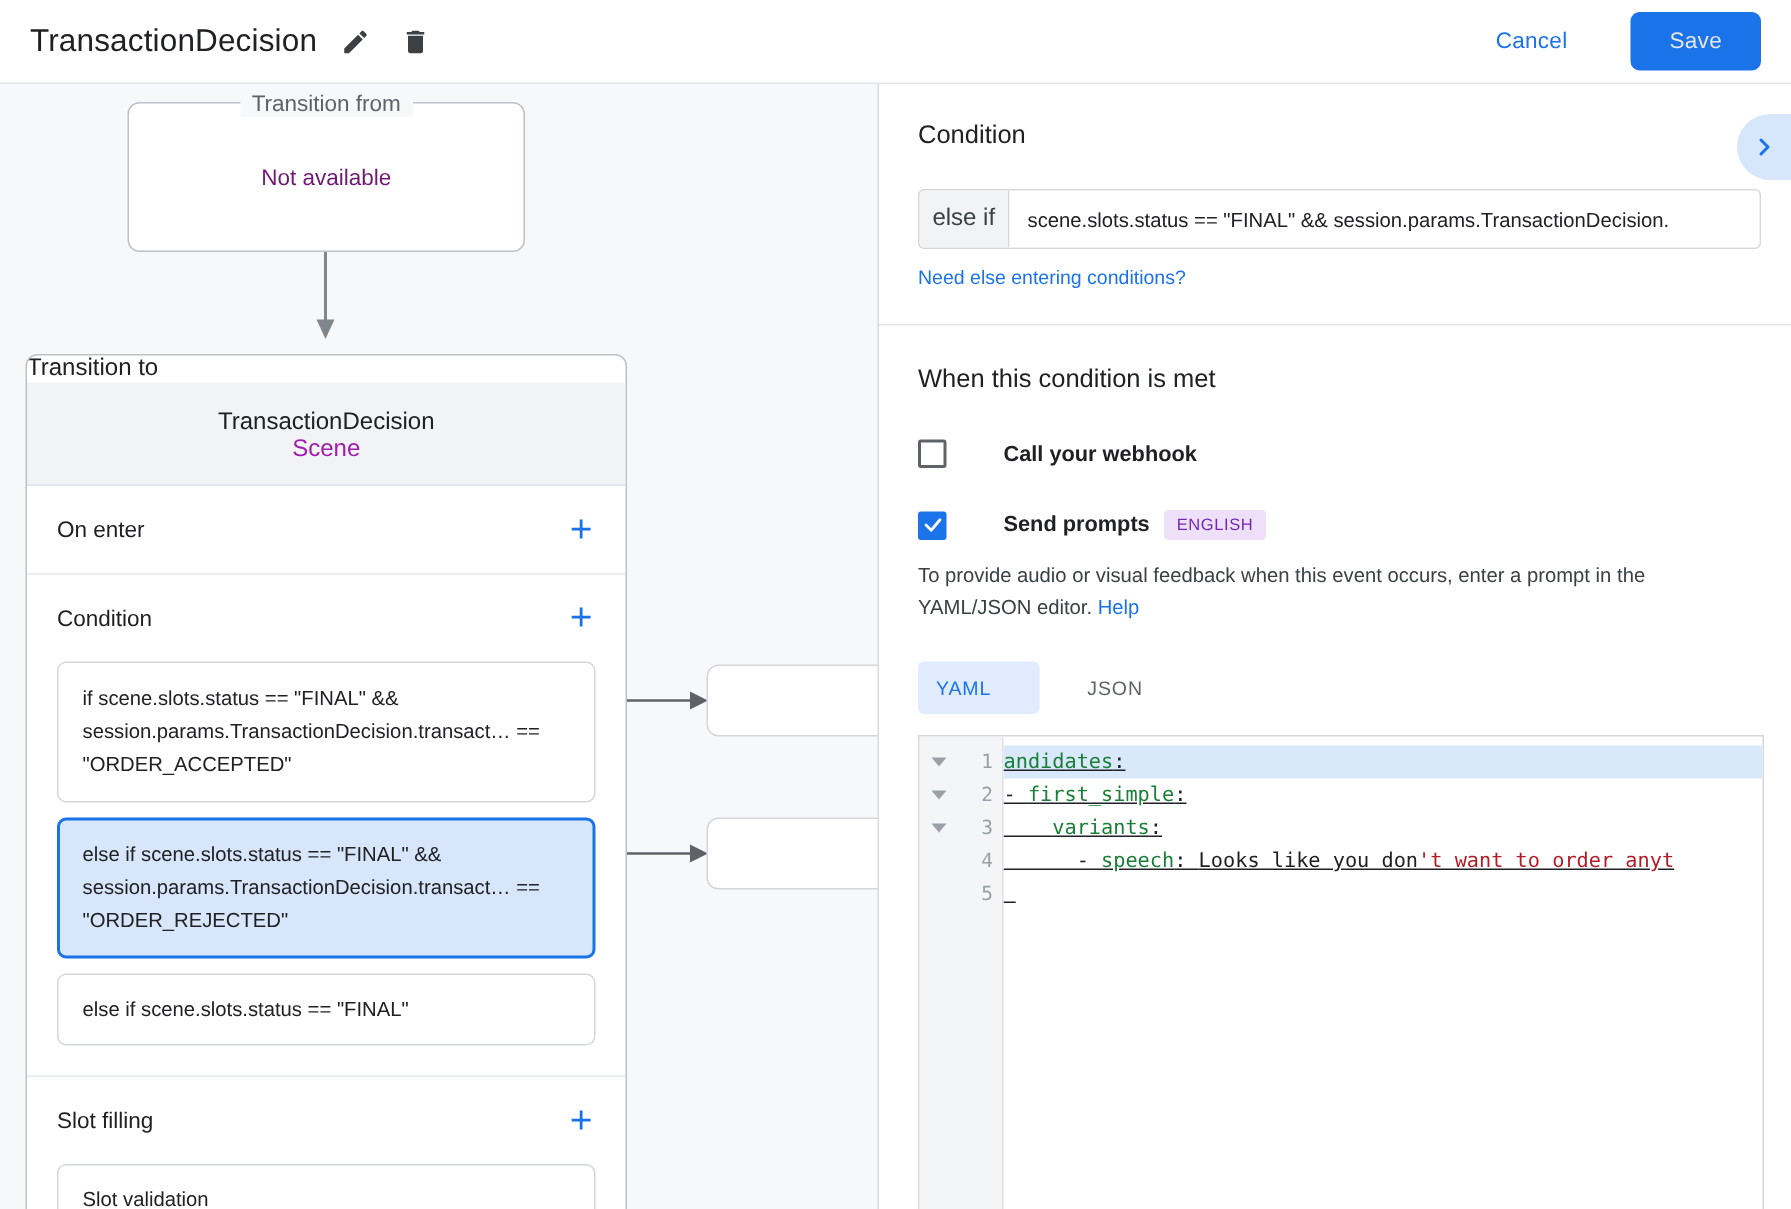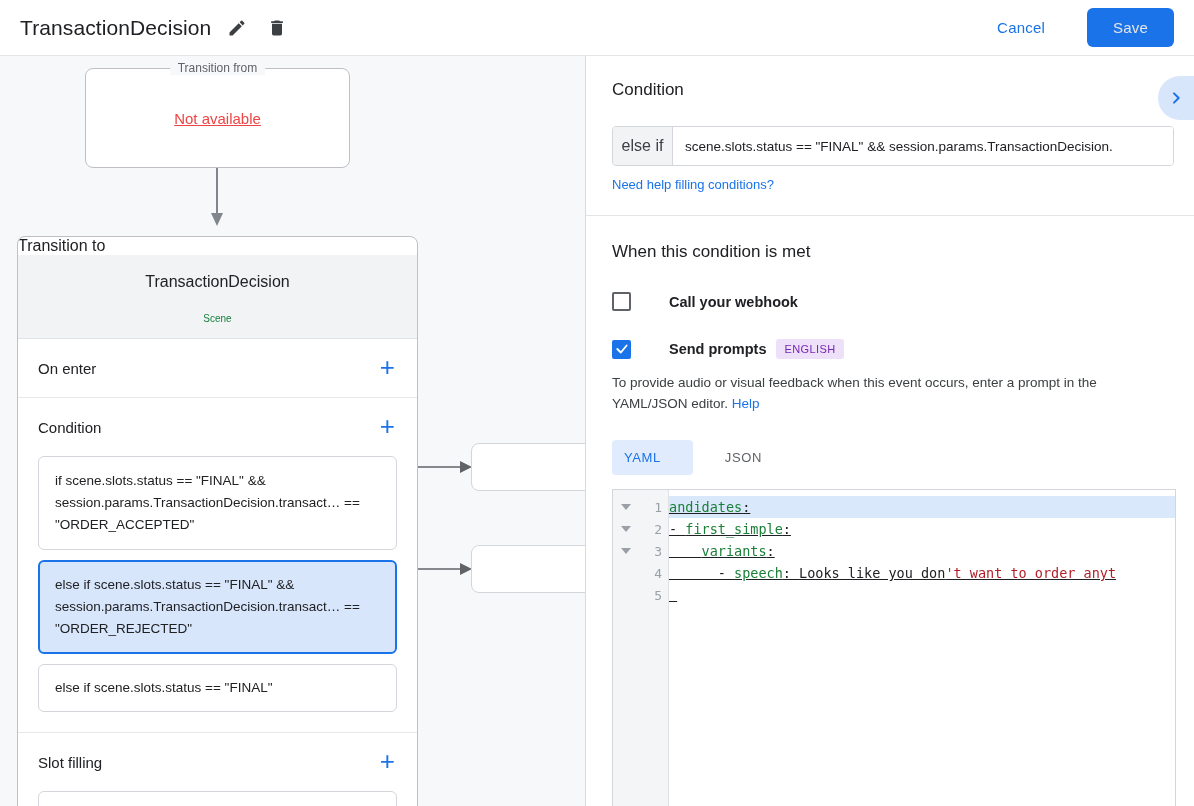--- a/index.html
+++ b/index.html
@@ -46,46 +46,46 @@
     position: absolute; top: 56px; left: 585px; width: 1px; height: 750px;
     background: #d8dade;
   }
 
   .fieldset {
     position: absolute; border: 1px solid #bdc1c6; border-radius: 8px;
     background: #fff;
   }
   .fieldset > .legend {
     position: absolute; top: -8px; left: 50%; transform: translateX(-50%);
-    background: #f7f8fa; padding: 0 8px; font-size: 12px; color: #5f6368;
+    background: #f7f8fa; padding: 0 8px; font-size: 15px; color: #5f6368;
     white-space: nowrap;
   }
 
   
   .tfrom { left: 85px; top: 12px; width: 265px; height: 100px; }
   .tfrom-body {
     height: 100%; display: flex; align-items: center; justify-content: center;
-    font-size: 15px; color: #ef4444; text-decoration: underline;
+    font-size: 15px; color: #701a75;
   }
 
   
   .connector { position: absolute; left: 0; top: 0; width: 586px; height: 750px; pointer-events: none; }
 
   
   .tto {
     left: 17px; top: 180px; width: 401px; background: #fff;
     border: 1px solid #bdc1c6; border-radius: 8px; position: absolute;
     overflow: hidden;
   }
   .tto-head {
     background: #f1f3f4; padding: 18px 0 14px; text-align: center;
     border-bottom: 1px solid #e0e2e5;
   }
   .tto-name { font-size: 16px; color: #202124; }
-  .tto-sub { font-size: 10px; color: #15803d; margin-top: 22px; }
+  .tto-sub { font-size: 16px; color: #a21caf; margin-top: 0; }
 
   .section { border-bottom: 1px solid #e6e8ea; padding: 0 20px 0 20px; }
   .section:last-child { border-bottom: none; }
   .section-head {
     display: flex; align-items: center; justify-content: space-between;
     height: 58px;
   }
   .section-title { font-size: 15px; color: #202124; }
   .plus {
     color: #1a73e8; font-size: 26px; line-height: 1; font-weight: 300;
@@ -281,21 +281,21 @@
   <div class="canvas-divider"></div>
 
   <div class="rightpanel">
 
     <div class="rp-section-top">
       <div class="rp-heading">Condition</div>
       <div class="cond-row">
         <div class="cond-prefix">else if</div>
         <input class="cond-input" type="text" value="scene.slots.status == &quot;FINAL&quot; &amp;&amp; session.params.TransactionDecision." style="">
       </div>
-      <a class="help-link">Need help filling conditions?</a>
+      <a class="help-link">Need else entering conditions?</a>
     </div>
 
     <div class="chev-pill">
       <svg width="16" height="16" viewBox="0 0 24 24" fill="none" stroke="#1a73e8" stroke-width="3" stroke-linecap="round" stroke-linejoin="round" aria-hidden="true">
         <polyline points="9 5 16 12 9 19"></polyline>
       </svg>
     </div>
 
     <div class="rp-body">
       <div class="rp-sub">When this condition is met</div>

